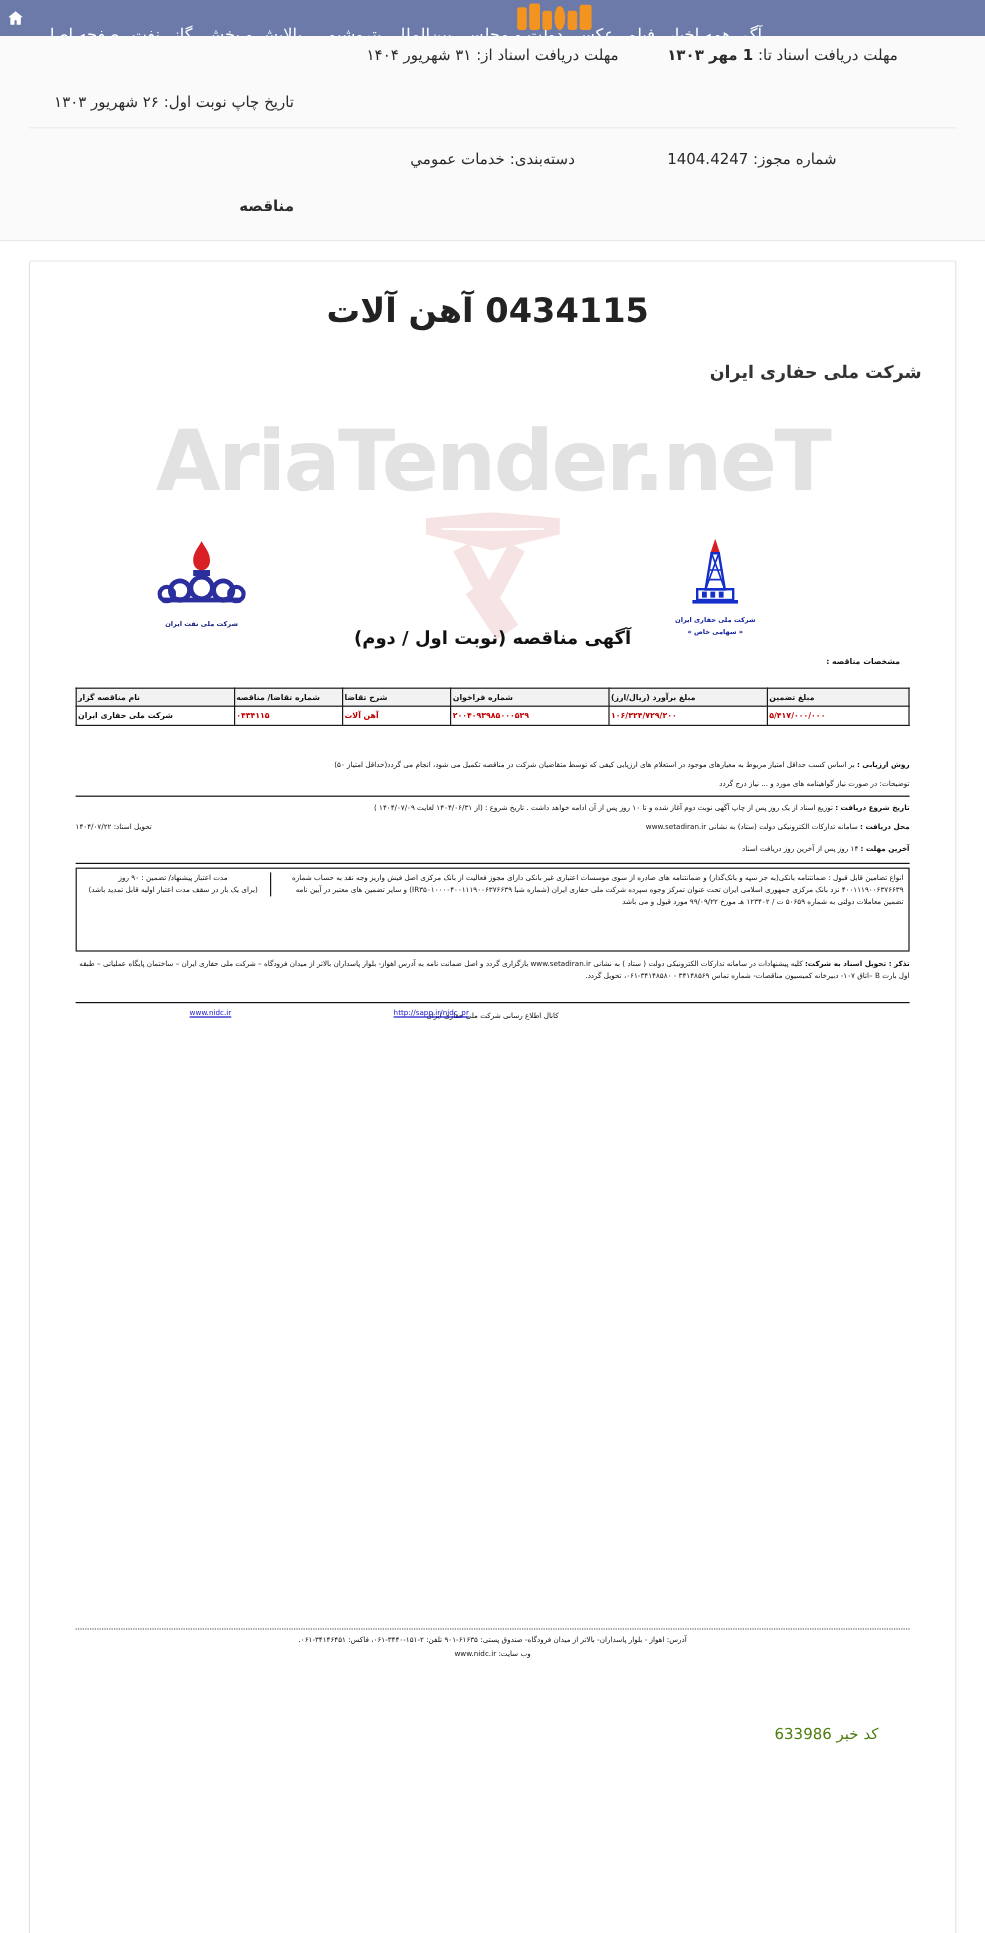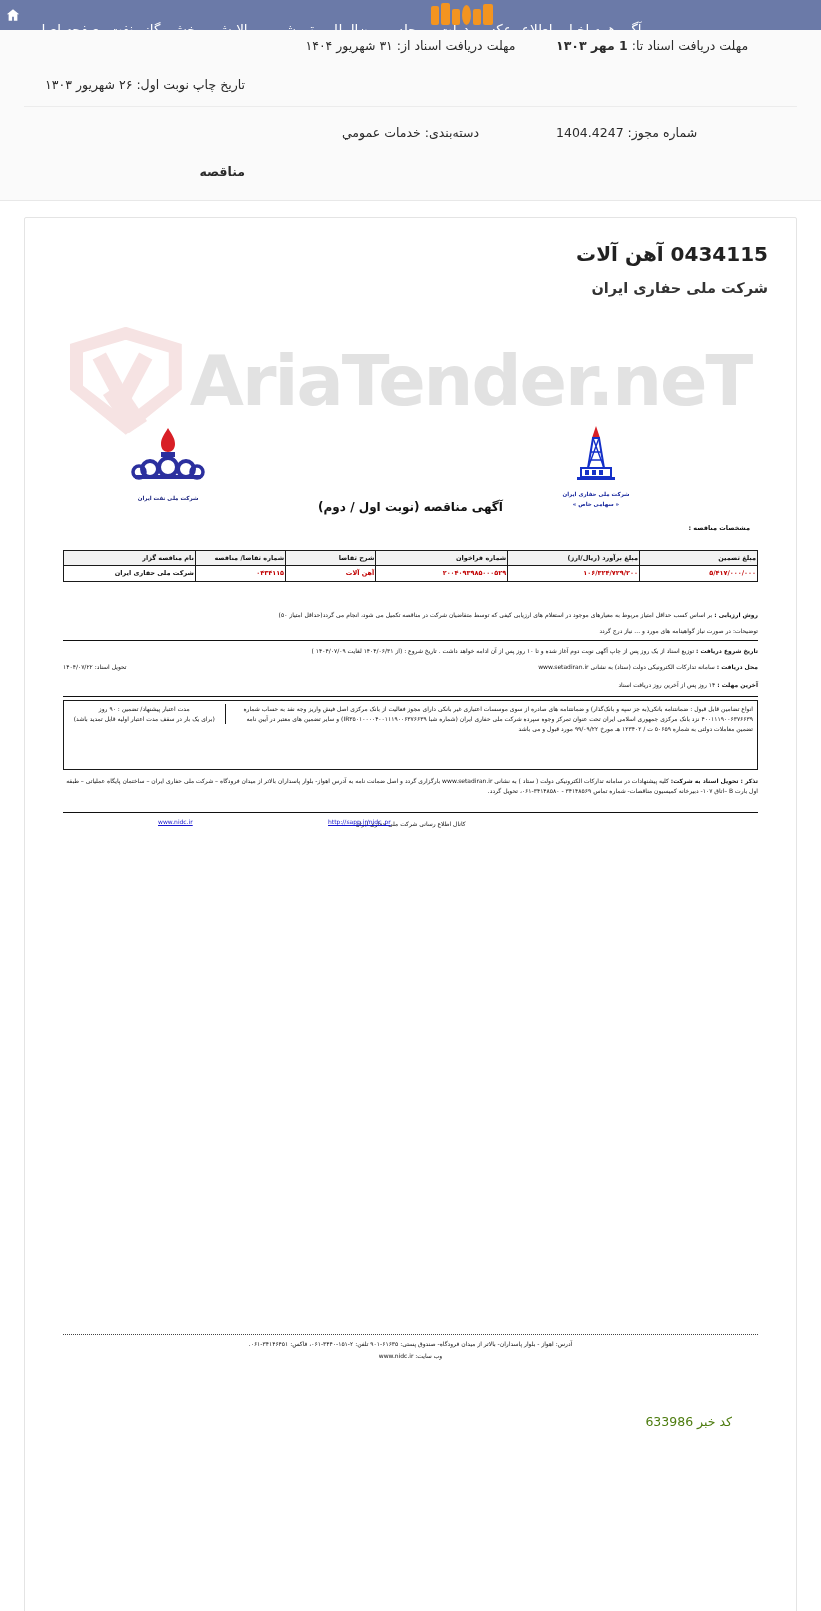--- a/index.html
+++ b/index.html
@@ -85,25 +85,25 @@
   .card {
     margin: 16px 24px 0 24px;
     background: #ffffff;
     border: 1px solid #e4e4e4;
     border-radius: 2px;
     min-height: 1400px;
     padding: 16px 20px 24px 20px;
     position: relative;
   }
   .doc-title {
-    text-align: right;
-    font-size: 20px;
+    text-align: center;
+    font-size: 28px;
     font-weight: bold;
     color: #222;
-    margin: 8px 8px 14px 0;
+    margin: 8px 8px 28px 0;
     direction: rtl;
   }
   .doc-subtitle {
     text-align: right;
     font-size: 14.5px;
     font-weight: bold;
     color: #333;
     margin: 0 8px 18px 0;
   }
 
@@ -119,20 +119,21 @@
 
   
   .watermark {
     position: absolute;
     top: 12px; left: 0; right: 0;
     height: 110px;
     display: flex; align-items: center; justify-content: center;
     gap: 8px;
     pointer-events: none;
     user-select: none;
+    flex-direction: column;
   }
   .wm-shield { position: relative; width: 112px; height: 108px; }
   .wm-shield .sh {
     position: absolute; inset: 0;
     background: #f6e3e3;
     clip-path: polygon(50% 0%, 100% 16%, 100% 58%, 50% 100%, 0% 58%, 0% 16%);
   }
   .wm-shield .sh-in {
     position: absolute; top: 13px; left: 13px; right: 13px; bottom: 16px;
     background: #ffffff;
@@ -171,40 +172,40 @@
     width: 96px; text-align: center;
   }
   .logo-cap {
     font-size: 5.5px; color: #16259c; font-weight: bold; line-height: 1.5;
     margin-top: 2px;
   }
   .logo-cap.red { color: #1a237e; }
   .doc-head-title {
     position: absolute; left: 0; right: 0; top: 86px;
     text-align: center;
-    font-size: 12px; font-weight: bold; color: #111;
+    font-size: 15px; font-weight: bold; color: #111;
   }
 
   
   .doc-spec {
     position: absolute; top: 210px; right: 26px;
     font-size: 6.5px; font-weight: bold; color: #111;
   }
 
   
   .doc-table {
     position: absolute; top: 236px; left: 18px; right: 18px;
     border-collapse: collapse;
     width: calc(100% - 36px);
     direction: rtl;
     table-layout: fixed;
   }
   .doc-table th, .doc-table td {
     border: 1px solid #1a1a1a;
-    text-align: right;
+    text-align: left;
     font-size: 6.5px;
     padding: 3px 1px;
     line-height: 1.3;
   }
   .doc-table th { background: #f2f2f2; color: #111; font-weight: bold; }
   .doc-table td { color: #c00000; font-weight: bold; }
   .doc-table td.blk { color: #111; }
 
   .doc-para {
     position: absolute;
@@ -260,21 +261,21 @@
     </svg>
   </span>
   <span class="nav-item">صفحه اصلی</span>
   <span class="nav-item">نفت</span>
   <span class="nav-item">گاز</span>
   <span class="nav-item">پالایش و پخش</span>
   <span class="nav-item">پتروشیمی</span>
   <span class="nav-item">بین‌الملل</span>
   <span class="nav-item">دولت و مجلس</span>
   <span class="nav-item">عکس</span>
-  <span class="nav-item">اطلاع</span>
+  <span class="nav-item">فیلم</span>
   <span class="nav-item">همه اخبار</span>
   <span class="nav-item">آگ</span>
 
   <span class="nav-logo">
     <span class="blob" style="left:2px;  top:3px;  width:8px;  height:19px;"></span>
     <span class="blob" style="left:12px; top:0px;  width:9px;  height:22px;"></span>
     <span class="blob" style="left:23px; top:6px;  width:8px;  height:16px;"></span>
     <span class="blob" style="left:33px; top:2px;  width:9px;  height:20px; border-radius:50%;"></span>
     <span class="blob" style="left:44px; top:6px;  width:8px;  height:16px;"></span>
     <span class="blob" style="left:54px; top:1px;  width:10px; height:21px;"></span>

